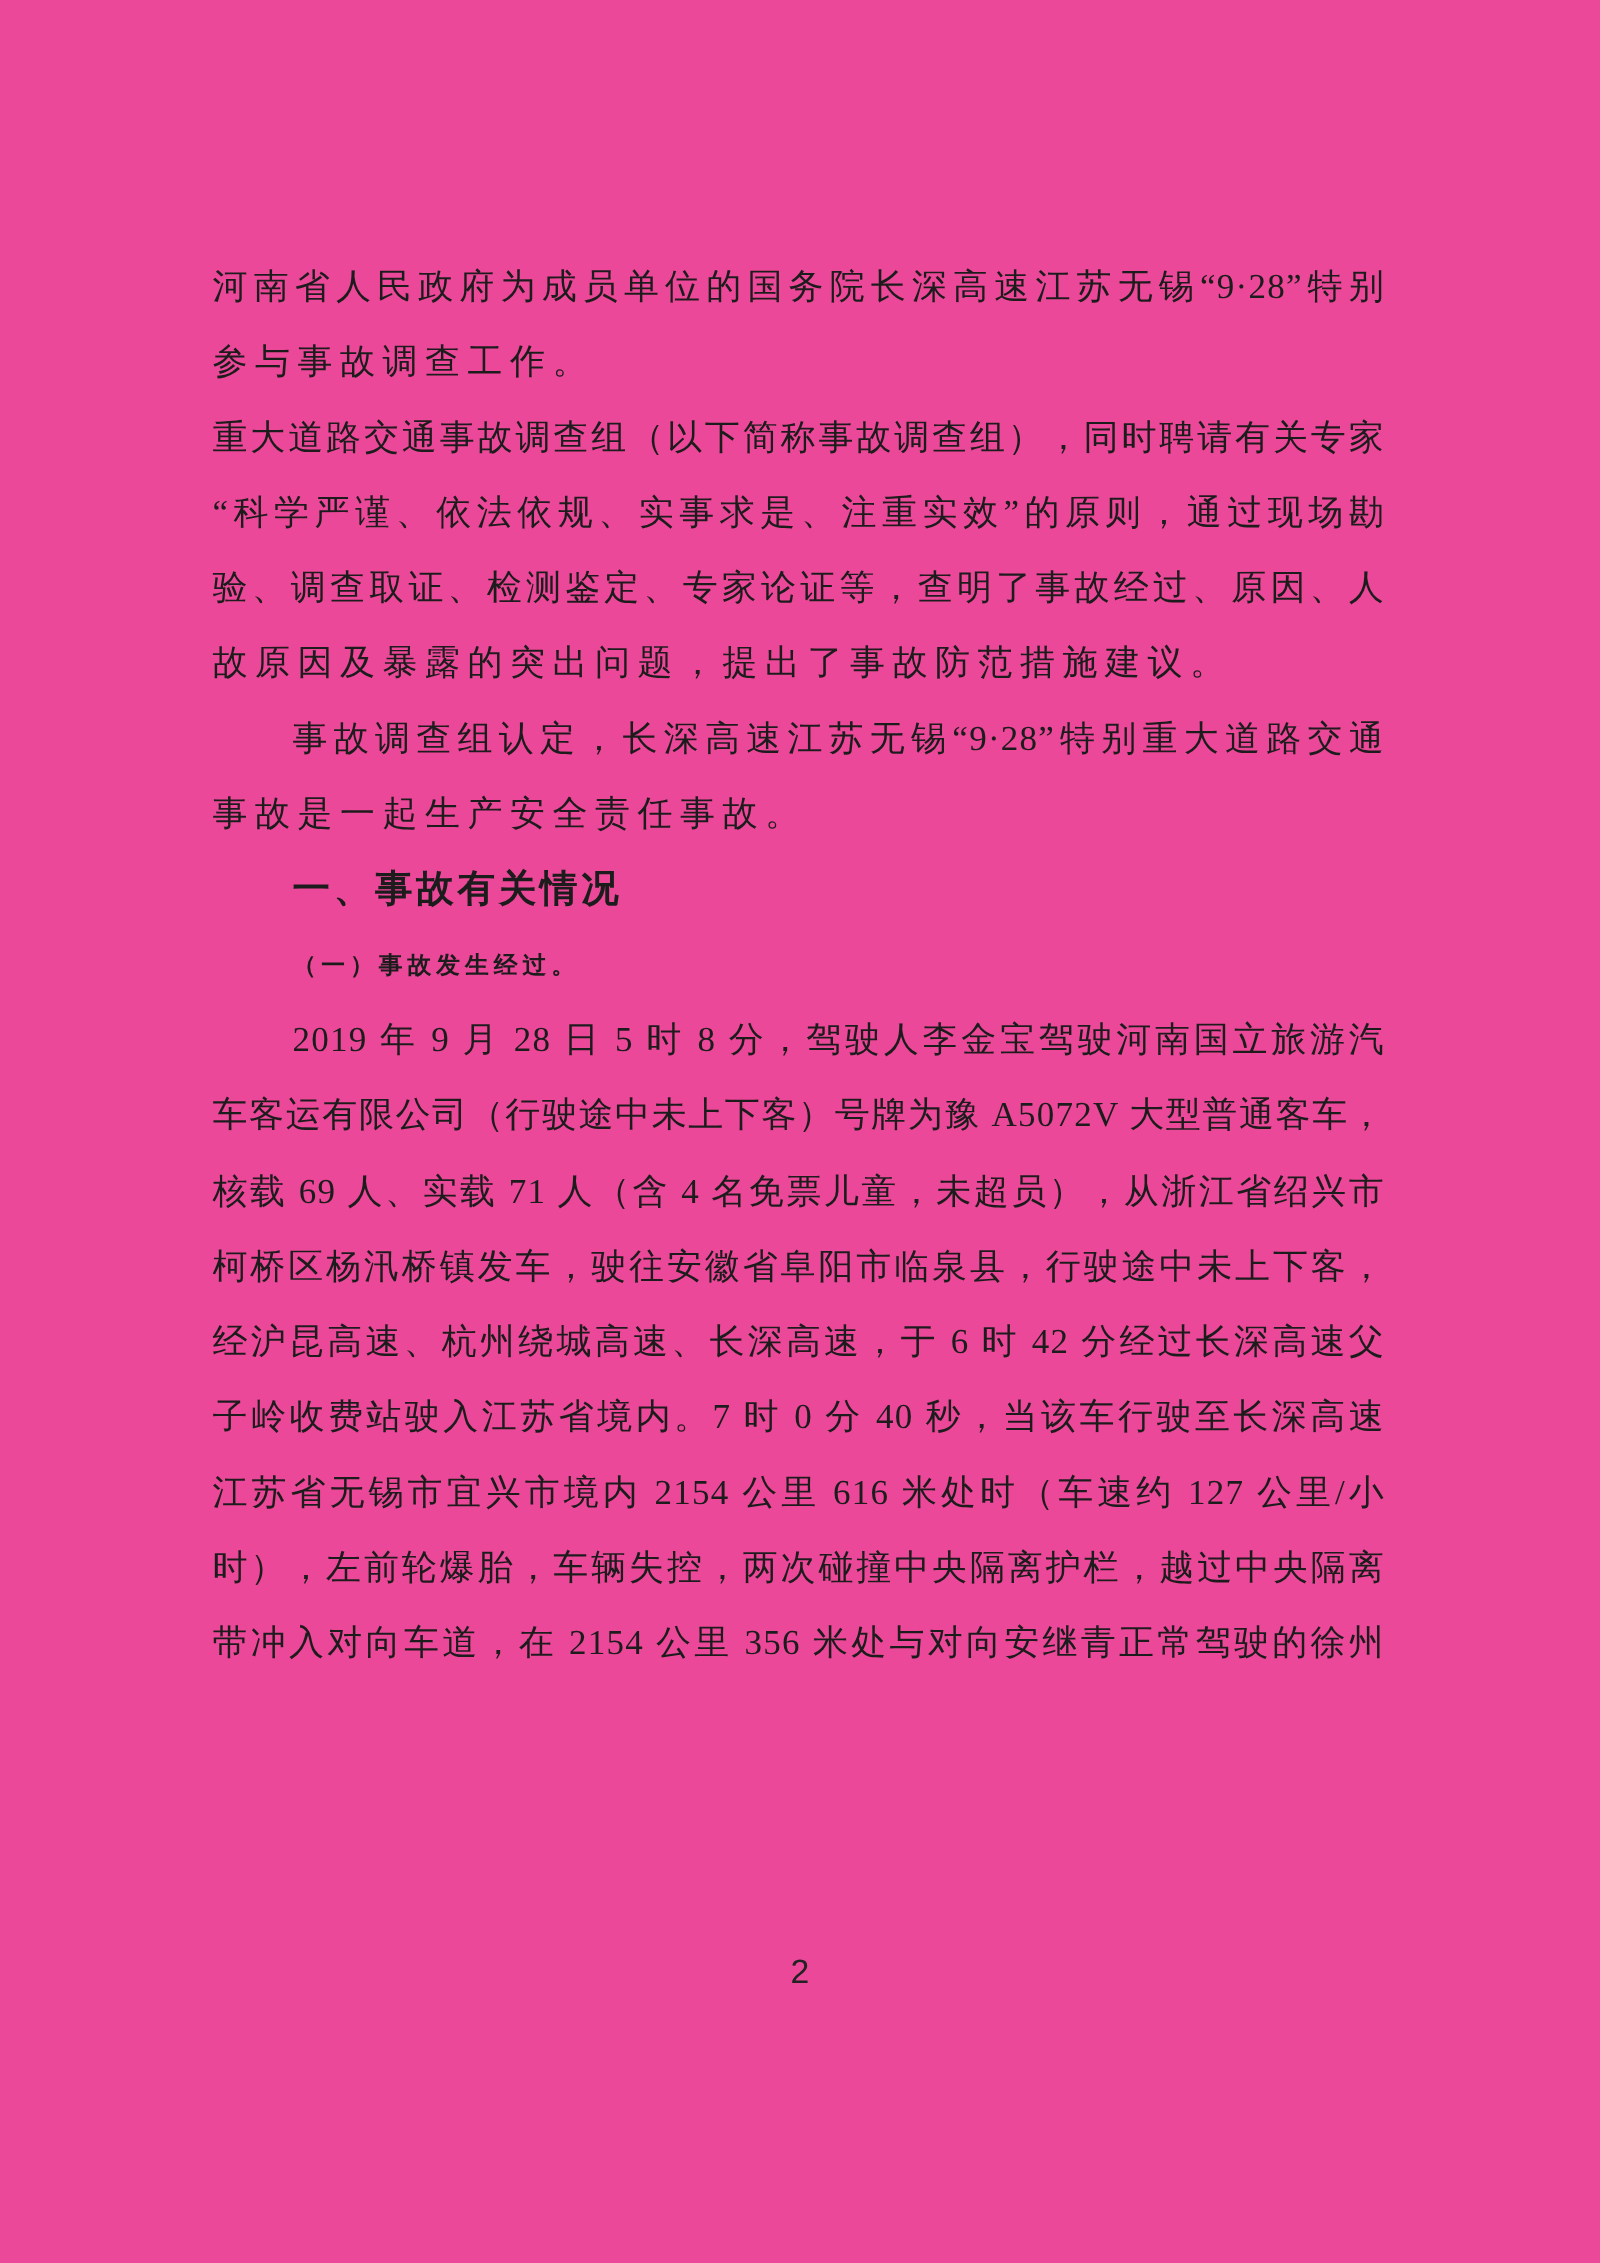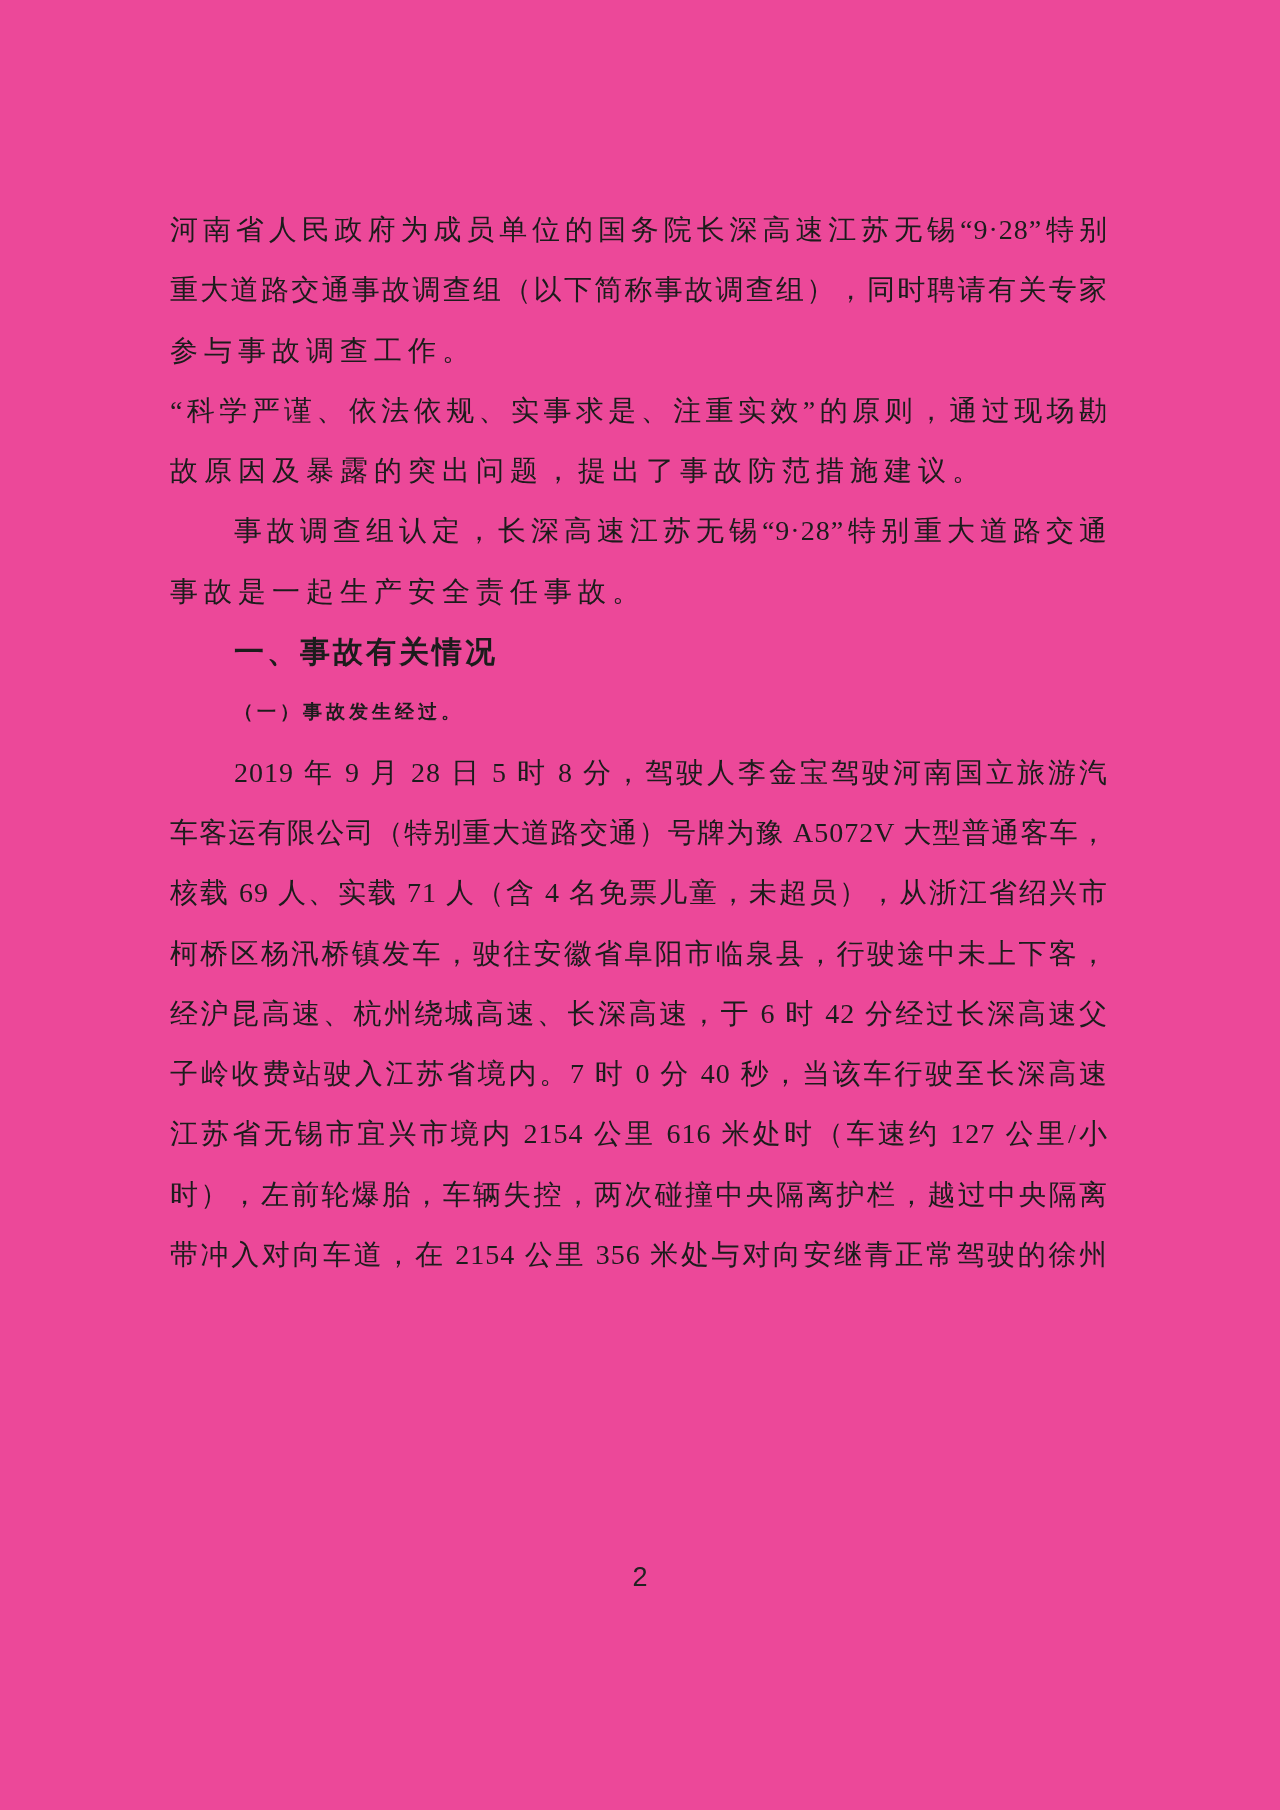--- a/index.html
+++ b/index.html
@@ -65,30 +65,31 @@
     font-size: 27px;
     color: #222222;
   }
 </style>
 </head>
 <body>
 
 <div class="page">
   <div class="doc-body">
       <div class="line">河南省人民政府为成员单位的国务院长深高速江苏无锡“9·28”特别</div>
+      <div class="line last">参与事故调查工作。</div>
       <div class="line">重大道路交通事故调查组（以下简称事故调查组），同时聘请有关专家</div>
-      <div class="line last">参与事故调查工作。</div>
       <div class="line">“科学严谨、依法依规、实事求是、注重实效”的原则，通过现场勘</div>
+      <div class="line">验、调查取证、检测鉴定、专家论证等，查明了事故经过、原因、人</div>
       <div class="line last">故原因及暴露的突出问题，提出了事故防范措施建议。</div>
       <div class="line indent">事故调查组认定，长深高速江苏无锡“9·28”特别重大道路交通</div>
       <div class="line last">事故是一起生产安全责任事故。</div>
       <div class="line heading1 indent last">一、事故有关情况</div>
       <div class="line heading2 indent last">（一）事故发生经过。</div>
       <div class="line indent">2019 年 9 月 28 日 5 时 8 分，驾驶人李金宝驾驶河南国立旅游汽</div>
-      <div class="line">车客运有限公司（特别重大道路交通）号牌为豫 A5072V 大型普通客车，</div>
+      <div class="line">车客运有限公司（行驶途中未上下客）号牌为豫 A5072V 大型普通客车，</div>
       <div class="line">核载 69 人、实载 71 人（含 4 名免票儿童，未超员），从浙江省绍兴市</div>
       <div class="line">柯桥区杨汛桥镇发车，驶往安徽省阜阳市临泉县，行驶途中未上下客，</div>
       <div class="line">经沪昆高速、杭州绕城高速、长深高速，于 6 时 42 分经过长深高速父</div>
       <div class="line">子岭收费站驶入江苏省境内。7 时 0 分 40 秒，当该车行驶至长深高速</div>
       <div class="line">江苏省无锡市宜兴市境内 2154 公里 616 米处时（车速约 127 公里/小</div>
       <div class="line">时），左前轮爆胎，车辆失控，两次碰撞中央隔离护栏，越过中央隔离</div>
       <div class="line">带冲入对向车道，在 2154 公里 356 米处与对向安继青正常驾驶的徐州</div>
     </div>
   <div class="page-number">2</div>
 </div>

